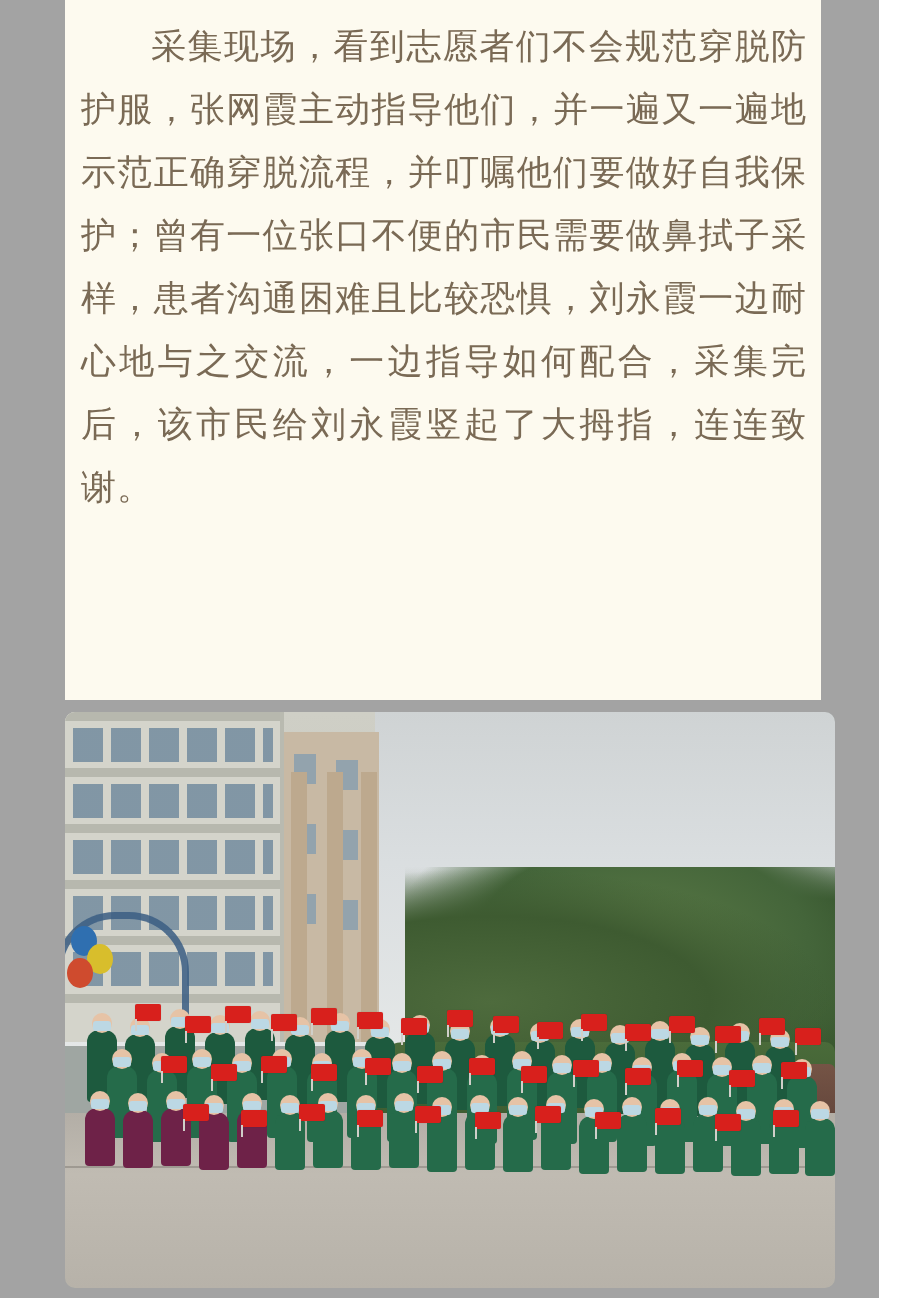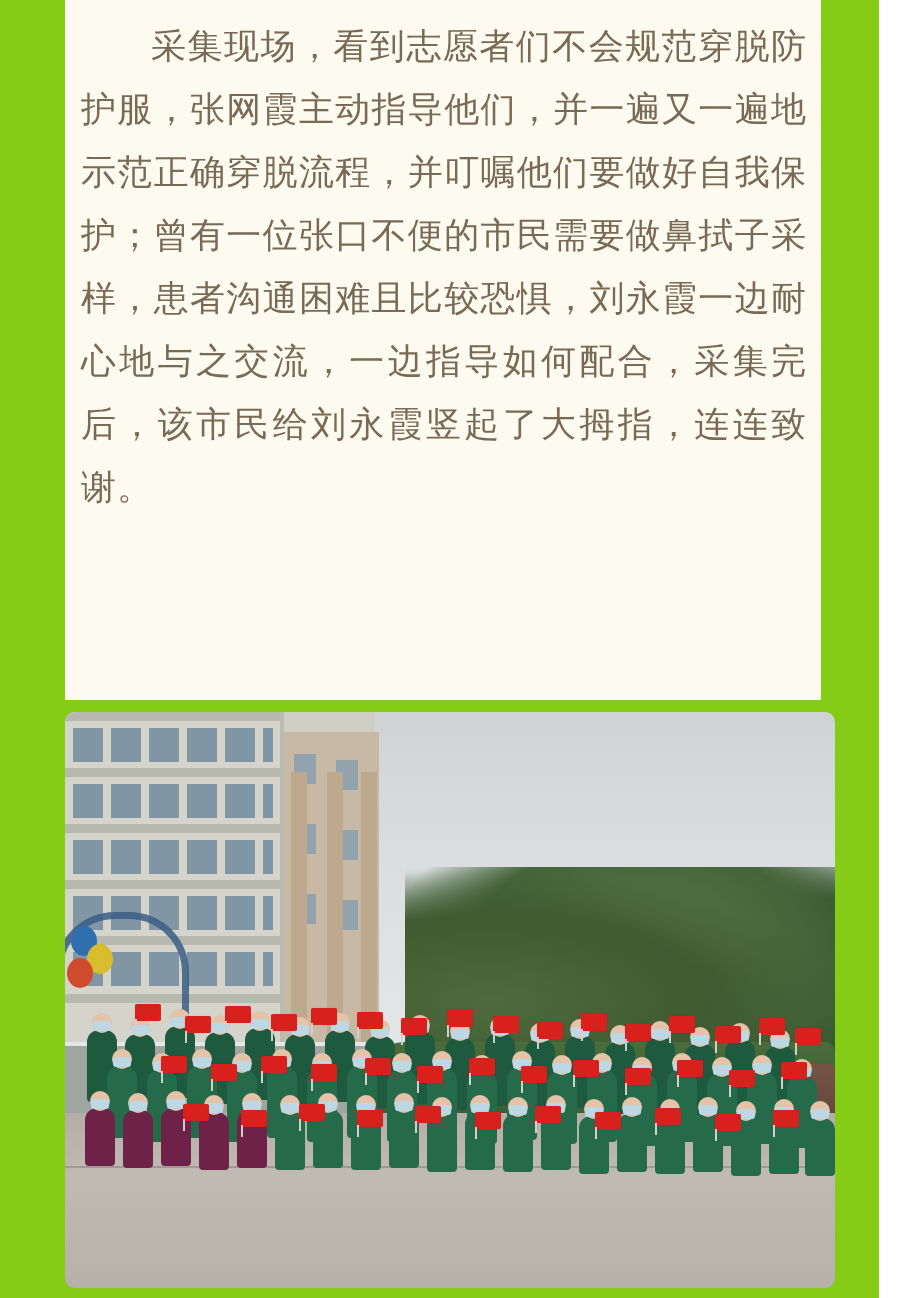--- a/index.html
+++ b/index.html
@@ -11,21 +11,21 @@
     width: 900px;
     height: 1298px;
     font-family: "Liberation Sans", "DejaVu Sans", sans-serif;
     overflow: hidden;
   }
 
   .page {
     position: relative;
     width: 879px;
     height: 1298px;
-    background: #84cc16;
+    background: #a3a3a3;
   }
 
   
   .article-block {
     position: absolute;
     left: 65px;
     top: 0px;
     width: 756px;
     height: 700px;
     background: #fdfaef;

